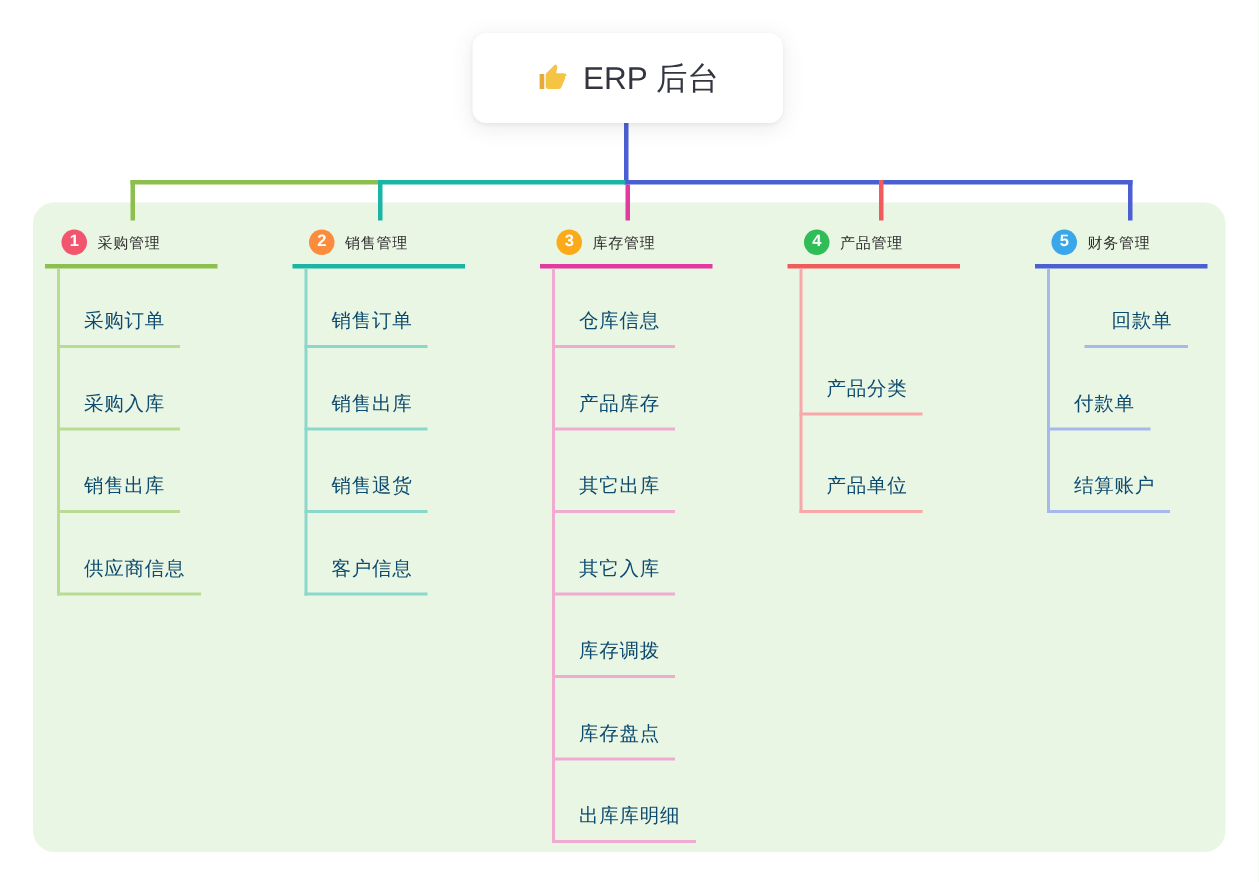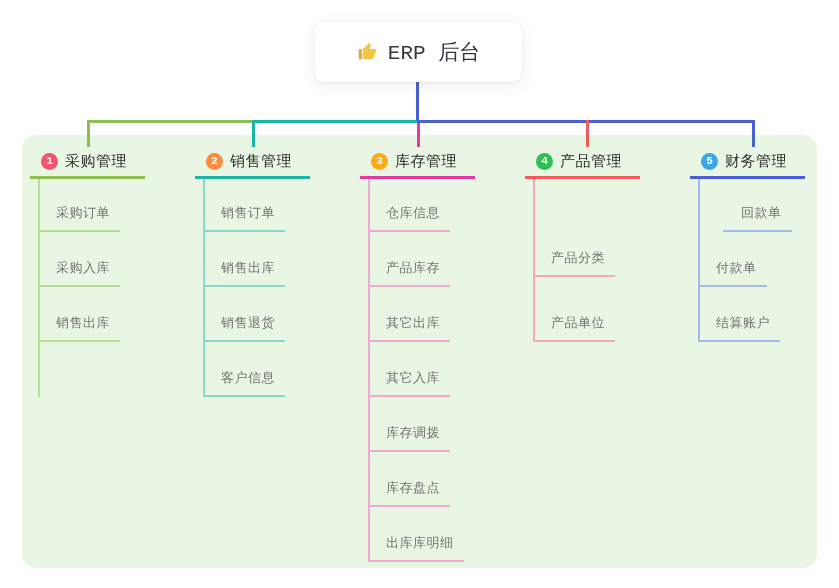--- a/index.html
+++ b/index.html
@@ -1,21 +1,21 @@
 <!DOCTYPE html>
 <html><head>
 <meta charset="utf-8">
 <style>
   html,body{margin:0;padding:0;}
   body{
     width:839px;height:588px;background:#ffffff;overflow:hidden;
     font-family:"Liberation Sans","DejaVu Sans",sans-serif;
     -webkit-font-smoothing:antialiased;
   }
-  .stage{position:relative;width:811px;height:588px;font-family:Liberation Mono, monospace;}
+  .stage{position:relative;width:811px;height:588px;}
 
   
   .root-card{
     position:absolute;left:315px;top:22px;width:207px;height:60px;
     background:#ffffff;border-radius:9px;
     box-shadow:0 3px 14px rgba(70,90,70,.12),0 1px 3px rgba(0,0,0,.05);
     display:flex;align-items:center;justify-content:center;gap:9px;
     font-size:21px;color:#333640;z-index:3;
   }
   .root-card svg{width:22px;height:22px;flex:0 0 auto;}
@@ -33,25 +33,25 @@
   .branch{position:absolute;top:147px;width:115px;z-index:2;}
   .branch-head{
     display:flex;align-items:center;height:29px;padding-left:11px;
     border-bottom:3px solid #000;
   }
   .badge{
     width:17px;height:17px;border-radius:50%;flex:0 0 auto;
     color:#fff;font-size:11px;font-weight:bold;line-height:17px;
     text-align:center;margin-right:7px;
   }
-  .branch-label{font-size:15px;font-weight:500;color:#2e2e2e;white-space:nowrap;letter-spacing:.5px;}
+  .branch-label{font-size:10px;font-weight:500;color:#2e2e2e;white-space:nowrap;letter-spacing:.5px;}
   .vline{position:absolute;left:8px;top:32px;width:2px;}
   .item{
     position:absolute;left:8px;white-space:nowrap;
-    font-size:13px;color:#737373;line-height:16px;
+    font-size:13px;color:#0c4a6e;line-height:16px;
     padding:0 10px 8px 18px;border-bottom:2px solid #000;letter-spacing:.5px;
   }
 </style>
 </head>
 <body>
 
 <div class="stage">
 
   <div class="panel"></div>
 
@@ -78,20 +78,21 @@
   <div id="branches">
     <div class="branch" style="left: 30px;">
       <div class="branch-head" style="border-bottom-color: rgb(140, 191, 79);">
         <span class="badge" style="background: rgb(242, 86, 111);">1</span>
         <span class="branch-label">采购管理</span>
       </div>
       <div class="vline" style="background: rgb(185, 220, 148); height: 218px;"></div>
     <div class="item" style="top: 59px; border-bottom-color: rgb(185, 220, 148);">采购订单</div>
         <div class="item" style="top: 114px; border-bottom-color: rgb(185, 220, 148);">采购入库</div>
         <div class="item" style="top: 169px; border-bottom-color: rgb(185, 220, 148);">销售出库</div>
+        <div class="item" style="top: 224px; border-bottom-color: rgb(185, 220, 148);">供应商信息</div>
       </div>
 
     <div class="branch" style="left: 195px;">
       <div class="branch-head" style="border-bottom-color: rgb(26, 181, 165);">
         <span class="badge" style="background: rgb(251, 140, 62);">2</span>
         <span class="branch-label">销售管理</span>
       </div>
       <div class="vline" style="background: rgb(138, 216, 204); height: 218px;"></div>
     <div class="item" style="top: 59px; border-bottom-color: rgb(138, 216, 204);">销售订单</div>
         <div class="item" style="top: 114px; border-bottom-color: rgb(138, 216, 204);">销售出库</div>

